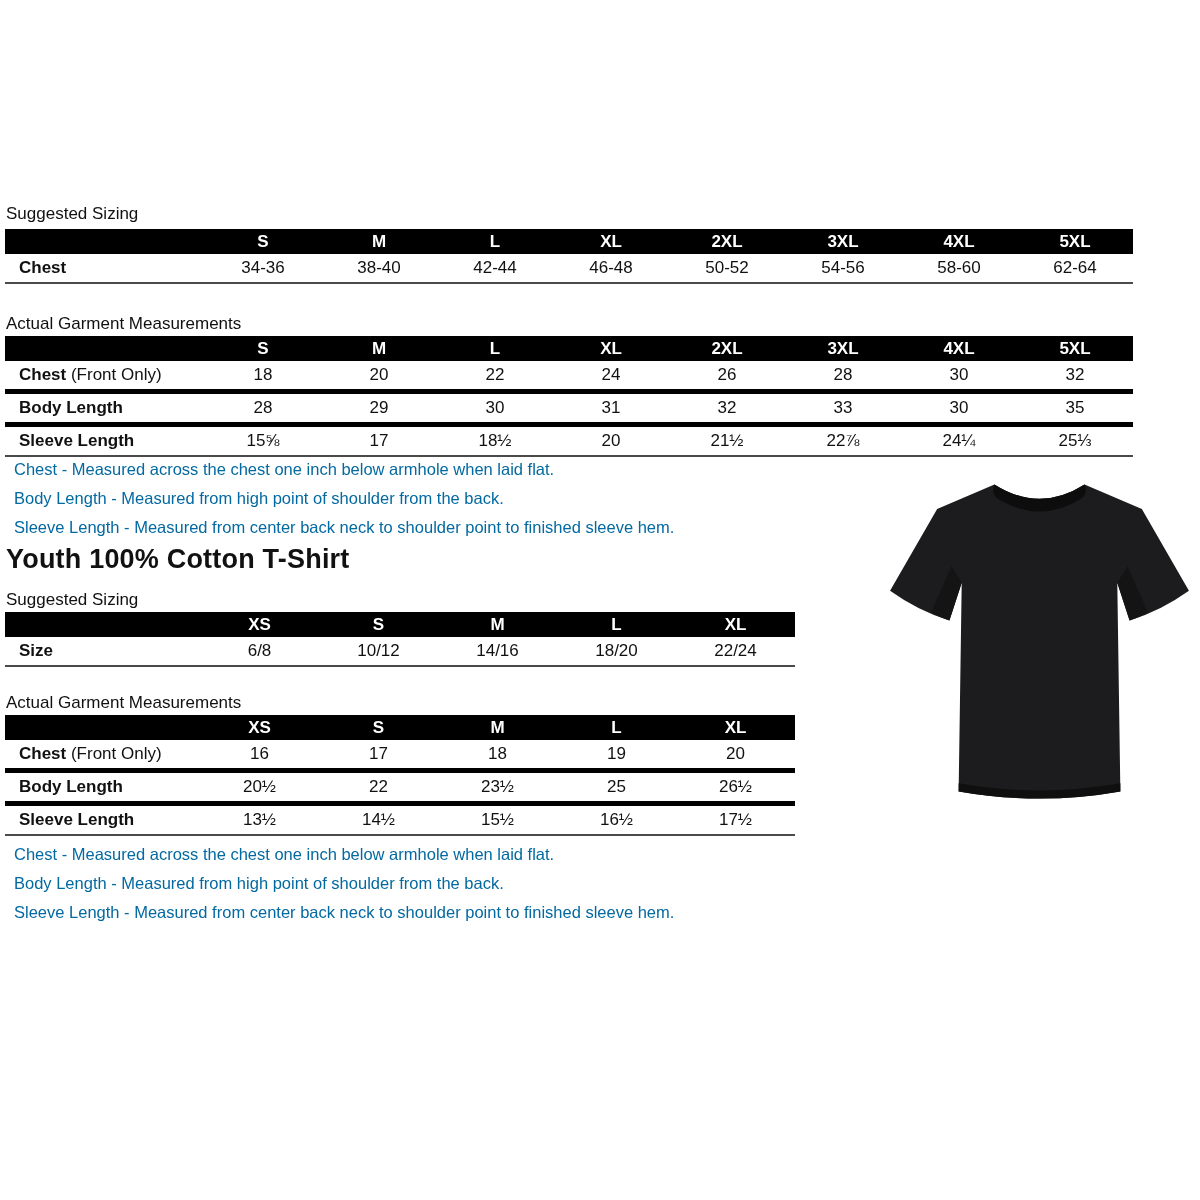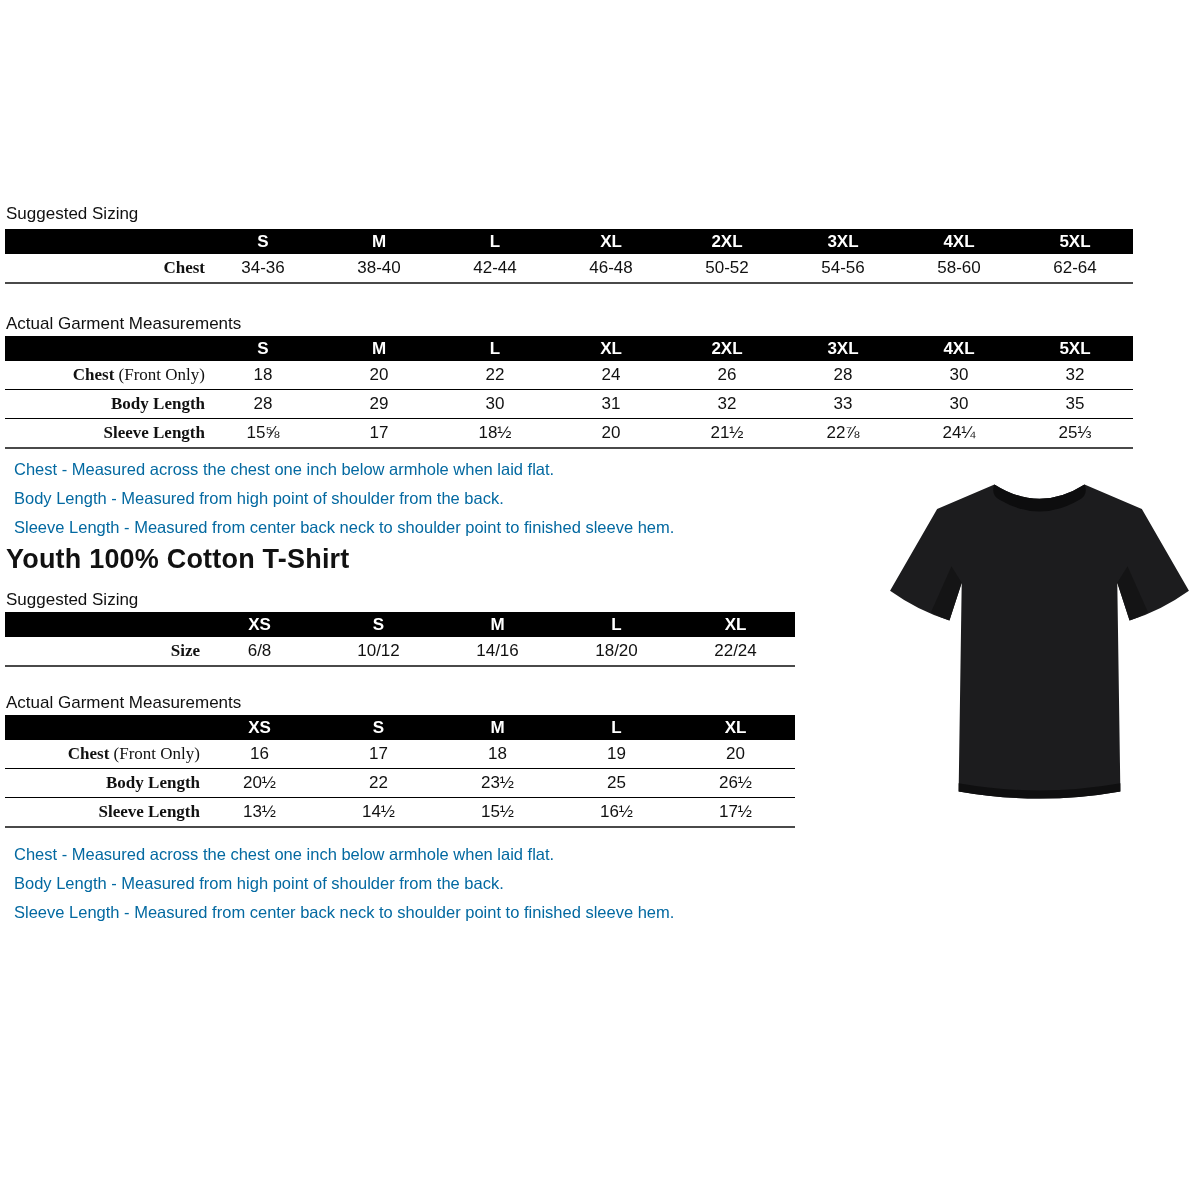--- a/index.html
+++ b/index.html
@@ -22,24 +22,24 @@
     font-size:30px;font-weight:bold;letter-spacing:7px;
   }
   .section-label{font-size:17px;color:#111;}
   .tablewrap table{border-collapse:collapse;table-layout:fixed;width:100%;}
   .tablewrap thead th{
     background:#000;color:#fff;font-weight:bold;font-size:17px;
     height:25px;padding:0;text-align:center;
   }
   .tablewrap tbody td{
     font-size:17px;height:28px;text-align:center;padding:0;
-    border-bottom:1px solid #000000;
+    border-bottom:5px solid #000000;
   }
   .tablewrap tbody tr:last-child td{border-bottom:2px solid #4a4a4a;}
-  .tablewrap td.label{text-align:right;padding-left:14px;font-family:Liberation Serif, serif;}
+  .tablewrap td.label{text-align:left;padding-left:14px;}
   .tablewrap td.label b{font-weight:bold;}
   .adult .label-col{width:200px;}
   .youth .label-col{width:195px;}
   .t-adult-suggested{left:5px;top:229px;width:1128px;}
   .t-adult-actual{left:5px;top:336px;width:1128px;}
   .t-youth-suggested{left:5px;top:612px;width:790px;}
   .t-youth-actual{left:5px;top:715px;width:790px;}
   .notes .note-line{font-size:16.5px;margin-bottom:10px;color:#0369a1;}
   .notes-adult{left:14px;top:460px;width:860px;}
   .notes-youth{left:14px;top:845px;width:860px;}

